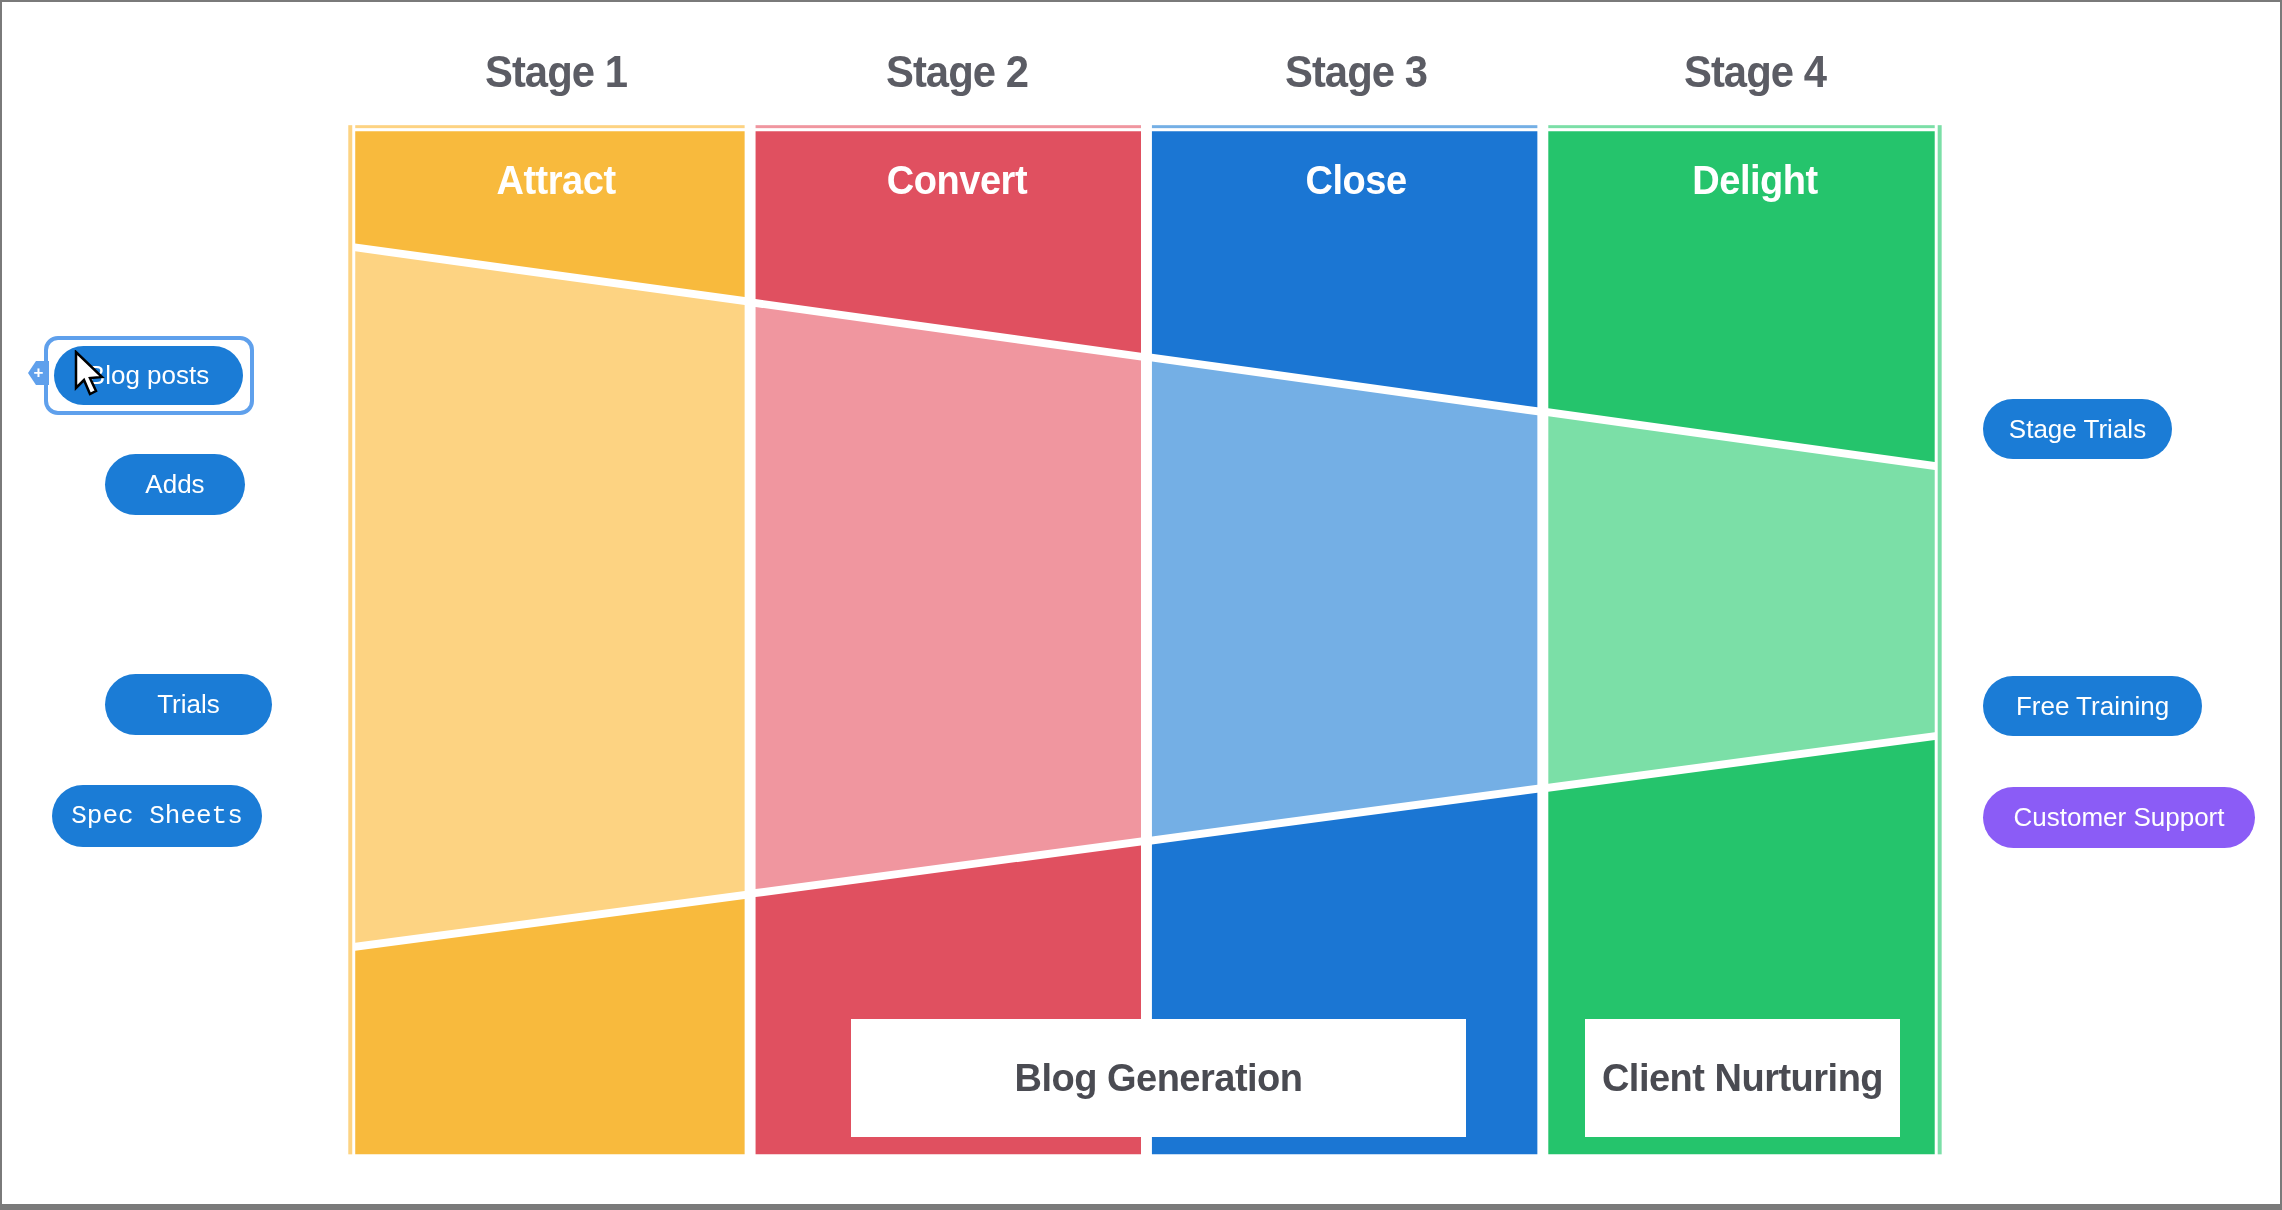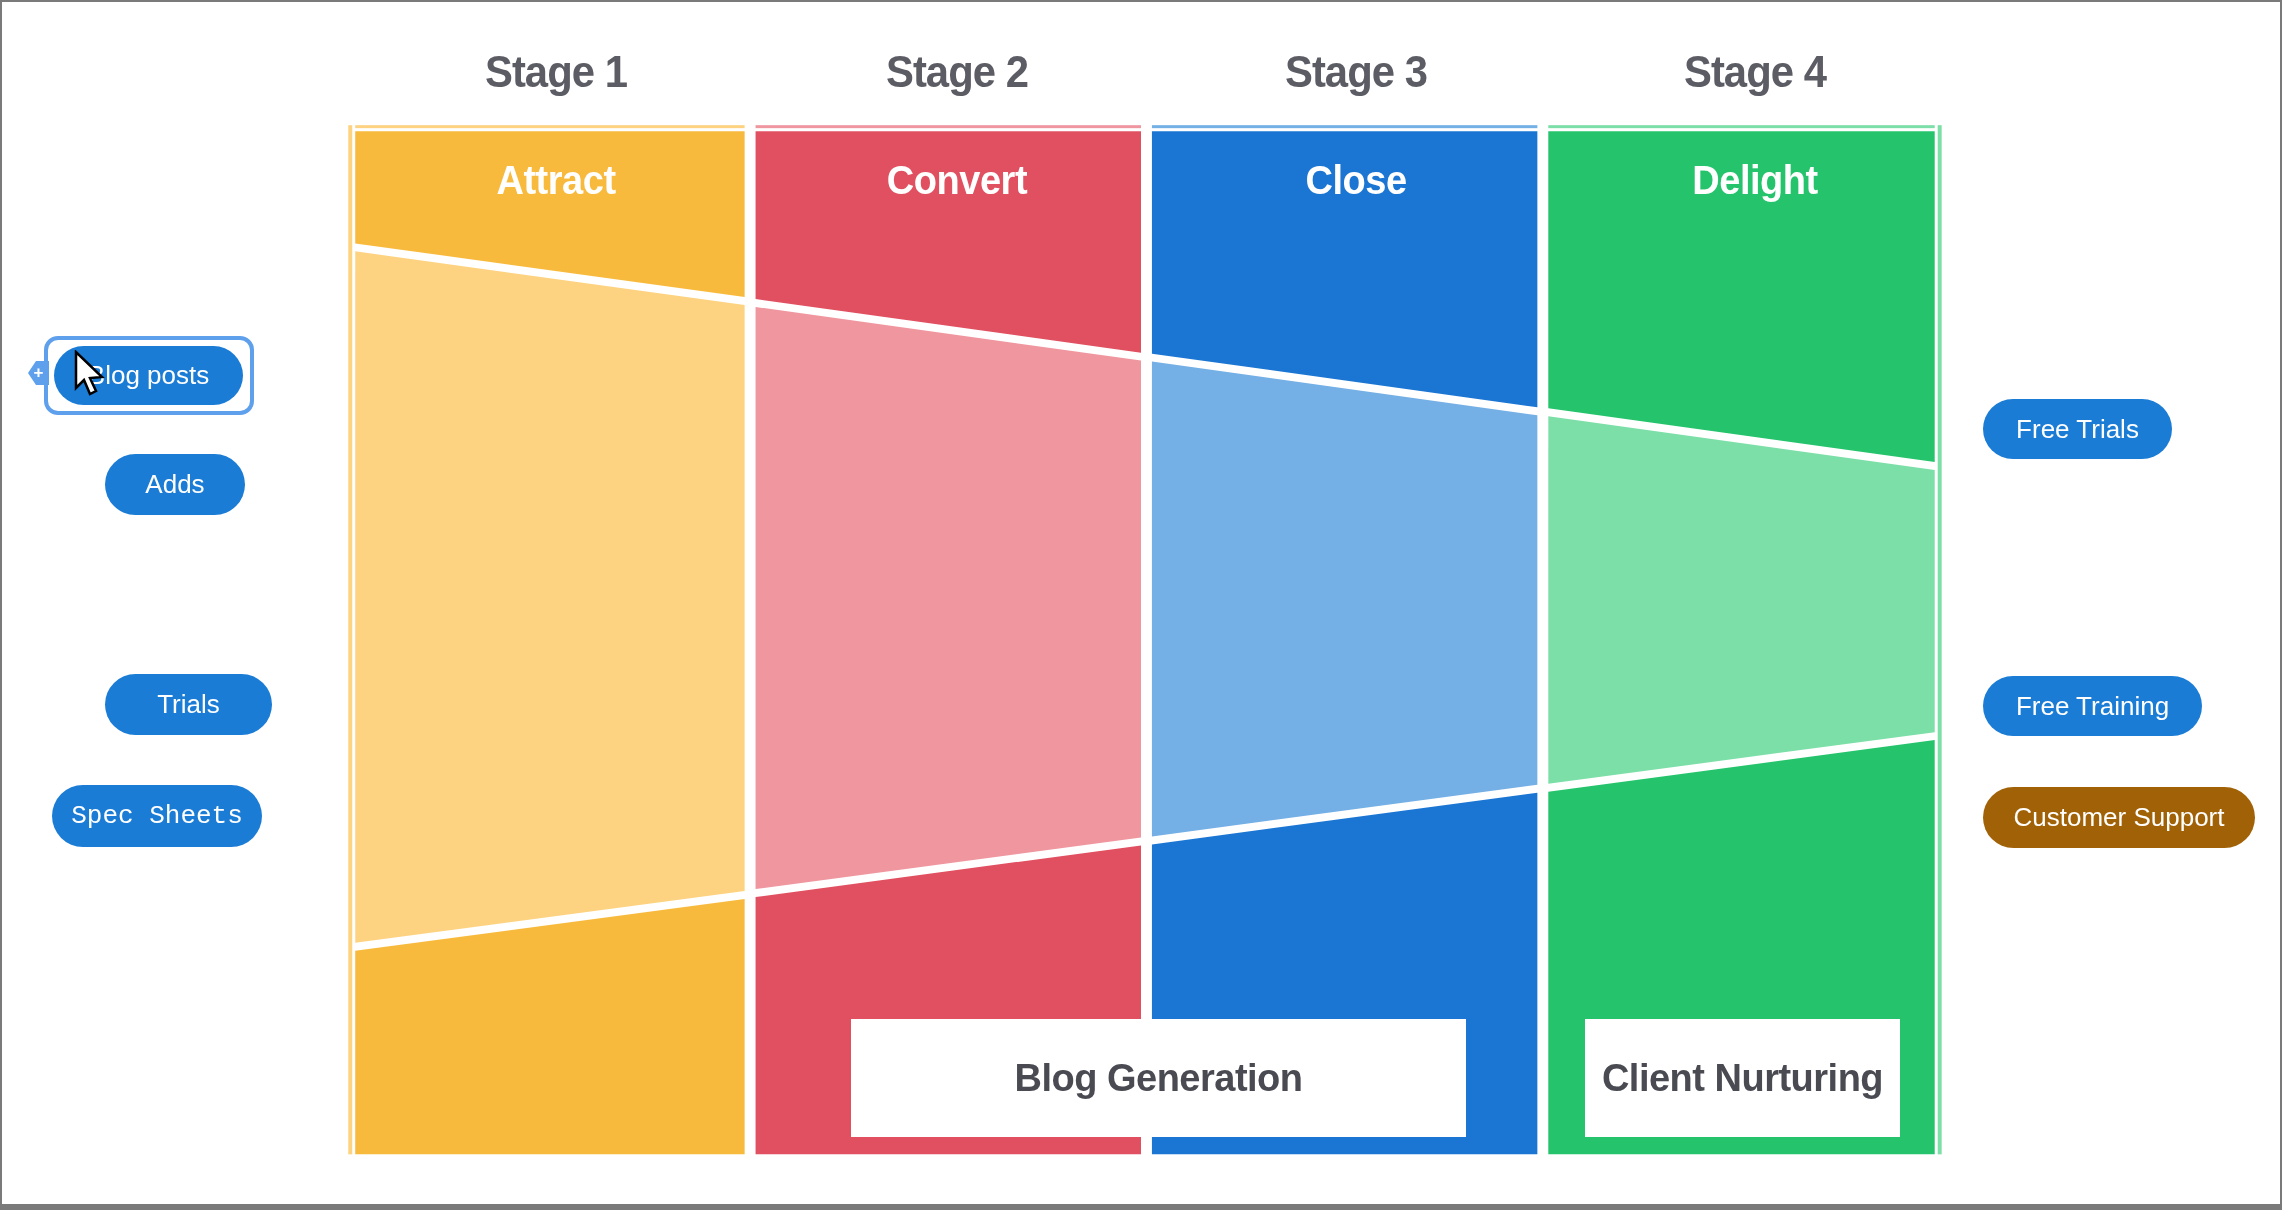--- a/index.html
+++ b/index.html
@@ -114,22 +114,22 @@
     <div class="bottom-box" style="left:1575px;width:315px">Client Nurturing</div>
 
     <div class="selection-box" style="border-color: rgb(95, 160, 236);"></div>
     <div class="plus-handle" style="background: rgb(95, 160, 236);">+</div>
 
     <div class="pill" style="left: 44px; top: 344px; width: 189px; height: 59px; background: rgb(27, 124, 214);">Blog posts</div>
     <div class="pill" style="left: 95px; top: 452px; width: 140px; height: 61px; background: rgb(27, 124, 214);">Adds</div>
     <div class="pill" style="left: 95px; top: 672px; width: 167px; height: 61px; background: rgb(27, 124, 214);">Trials</div>
     <div class="pill" style="left: 42px; top: 783px; width: 210px; height: 62px; background: rgb(27, 124, 214); font-family: Liberation Mono, monospace;">Spec Sheets</div>
 
-    <div class="pill" style="left: 1973px; top: 397px; width: 189px; height: 60px; background: rgb(27, 124, 214);">Free Trials</div>
+    <div class="pill" style="left: 1973px; top: 397px; width: 189px; height: 60px; background: rgb(27, 124, 214);">Stage Trials</div>
     <div class="pill" style="left: 1973px; top: 674px; width: 219px; height: 60px; background: rgb(27, 124, 214);">Free Training</div>
-    <div class="pill" style="left: 1973px; top: 785px; width: 272px; height: 61px; background: #a16207; text-align: right;">Customer Support</div>
+    <div class="pill" style="left: 1973px; top: 785px; width: 272px; height: 61px; background: #8b5cf6; text-align: right;">Customer Support</div>
 
     <svg class="cursor" width="40" height="52" viewBox="0 0 40 52">
       <polygon points="4,2 4,38 12,30 18,44 24,41 18,28 30,27" fill="#ffffff" stroke="#000000" stroke-width="2.5" stroke-linejoin="miter"></polygon>
     </svg>
 
   </div>
 </div>
 
 </body></html>

